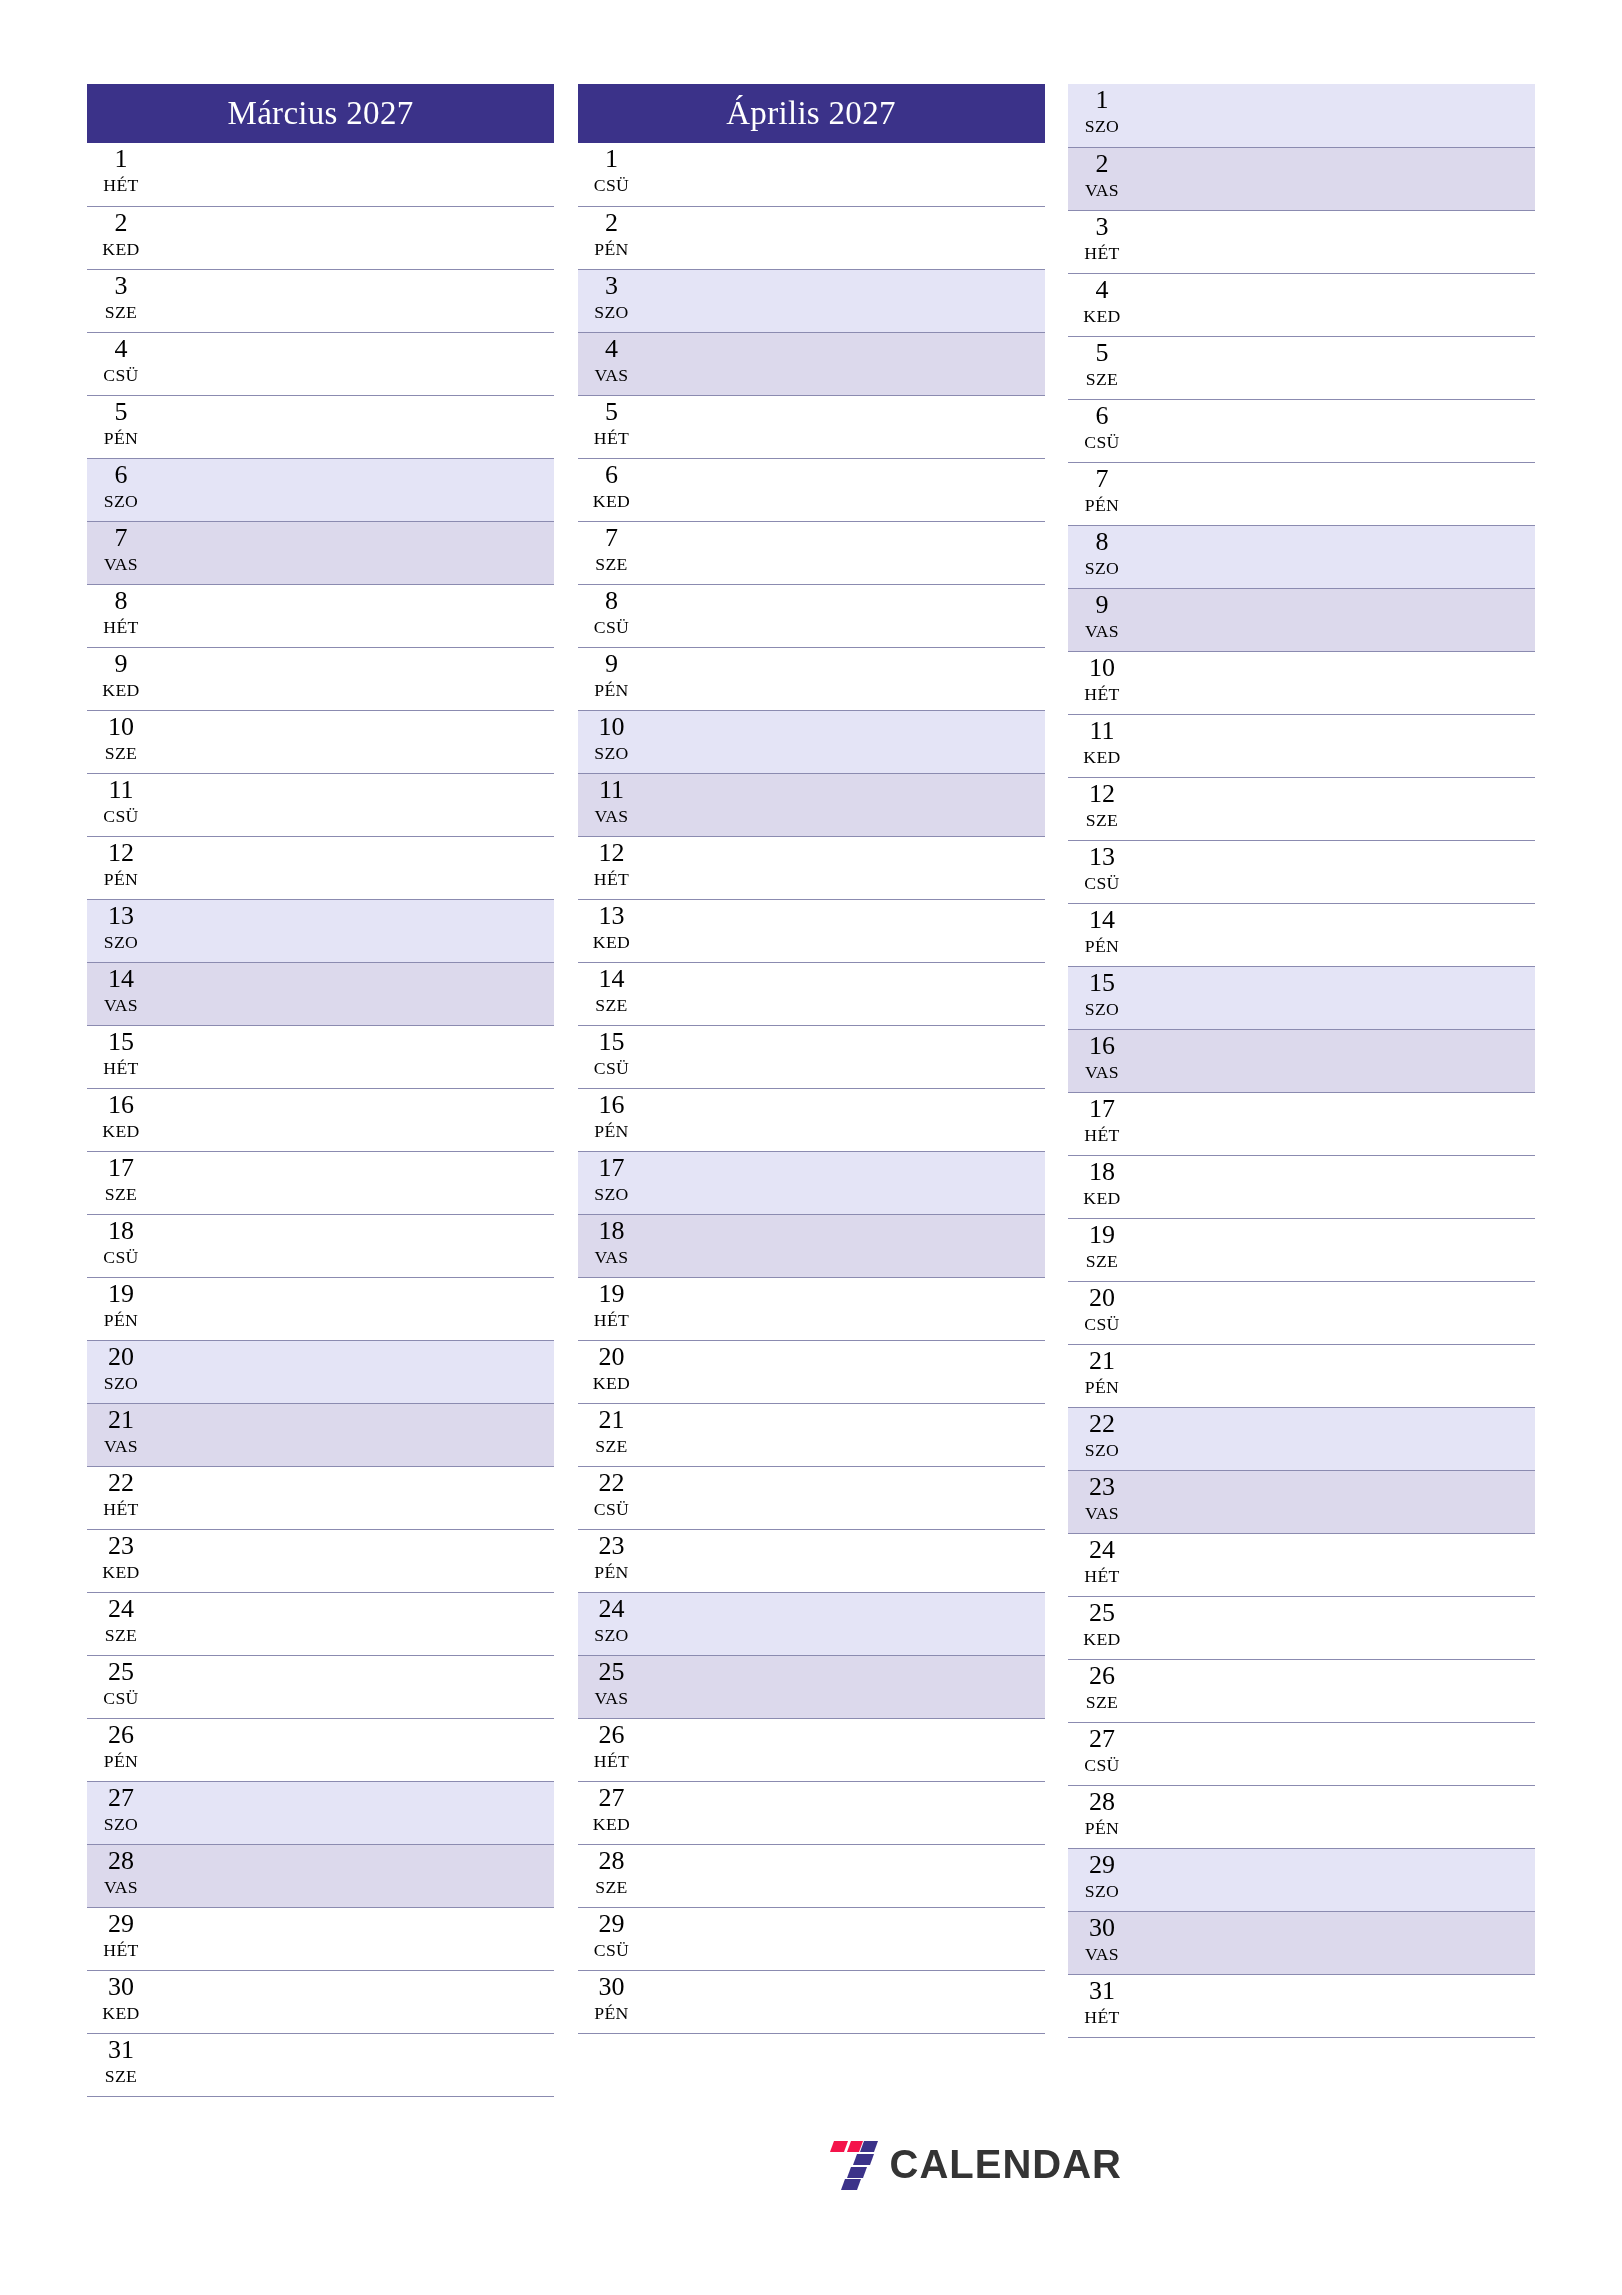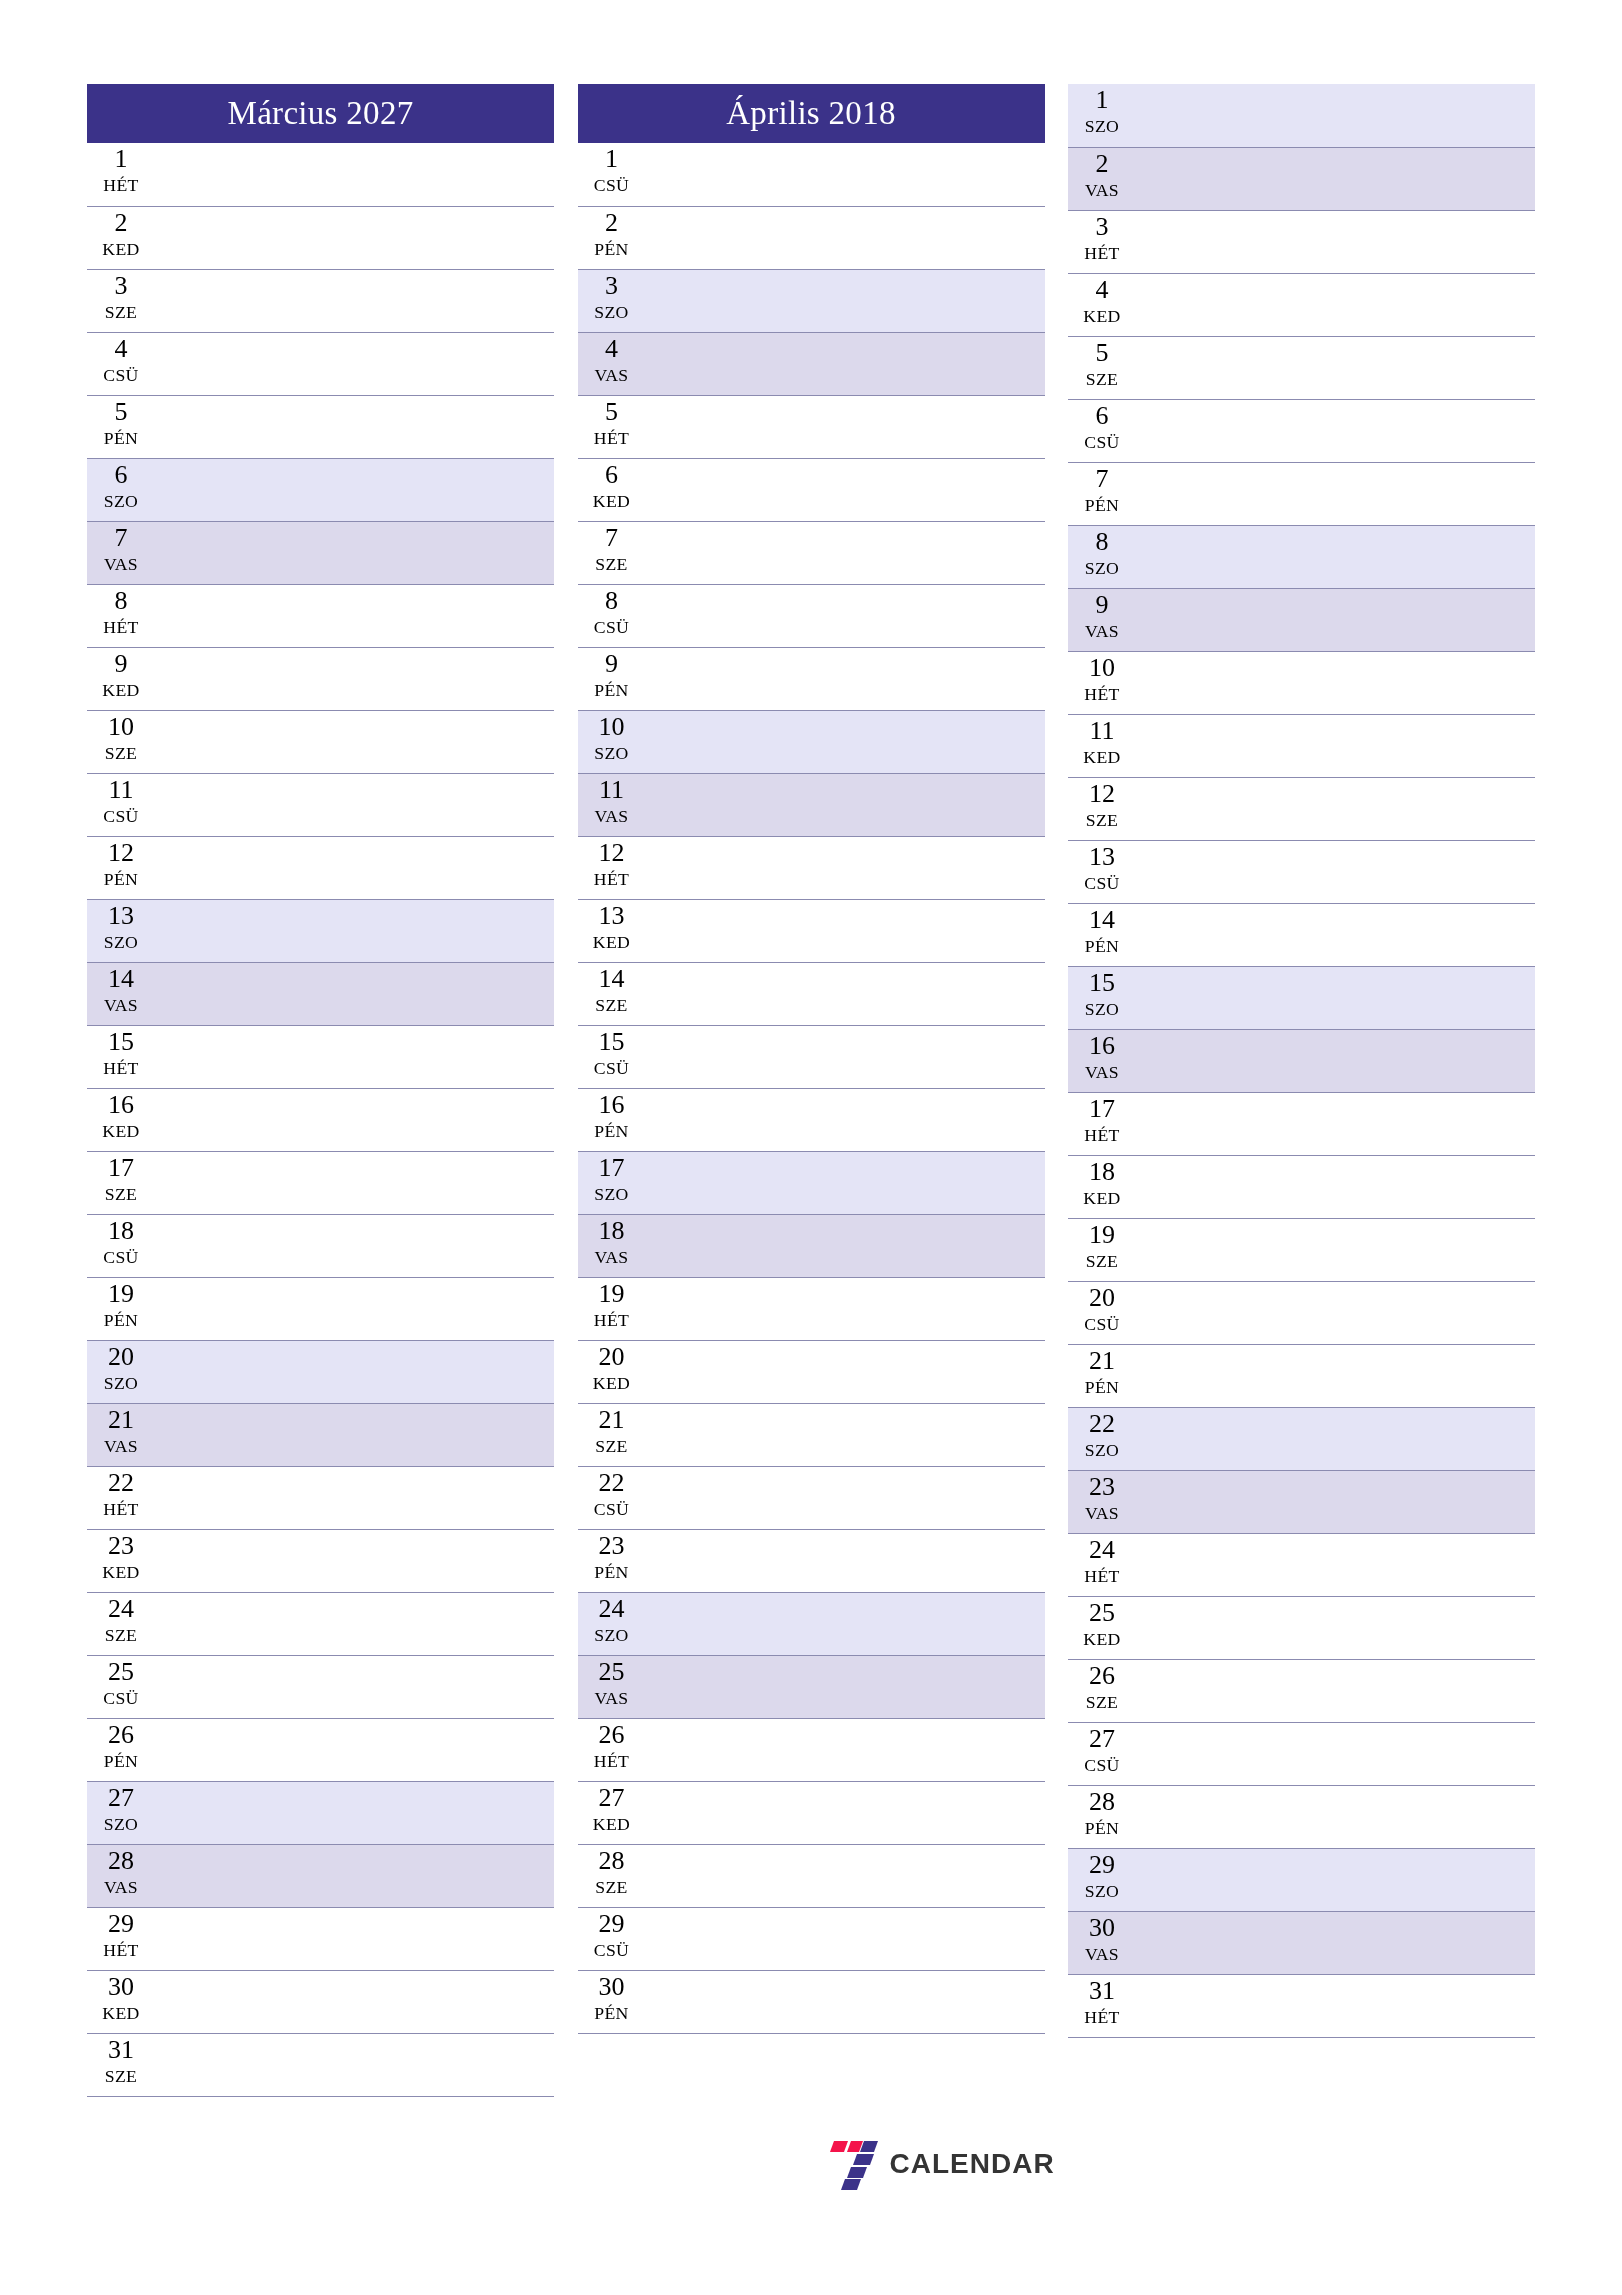--- a/index.html
+++ b/index.html
@@ -123,21 +123,21 @@
   }
   .lm1 { left: 1.3px;  top: 2.6px;  width: 14.4px; height: 11px; background: #f4134a; }
   .lm2 { left: 17.7px; top: 2.6px;  width: 11.8px; height: 11px; background: #f4134a; }
   .lm3 { left: 31px; top: 2.6px;  width: 14.4px; height: 11px; background: #3b3289; }
   .lm4 { left: 23.6px; top: 15.7px; width: 17px; height: 11px; background: #3b3289; }
   .lm5 { left: 17.7px; top: 29px; width: 16.4px; height: 11px; background: #3b3289; }
   .lm6 { left: 11.8px; top: 41px; width: 16.4px; height: 11px; background: #3b3289; }
   .logo-text {
     font-family: "Liberation Sans", "DejaVu Sans", sans-serif;
     font-weight: bold;
-    font-size: 28px;
+    font-size: 40px;
     letter-spacing: 1px;
     color: #343434;
     line-height: 1;
   }
 </style>
 </head>
 <body>
 
 <div class="page">
 
@@ -267,21 +267,21 @@
             <span class="day-abbr">KED</span>
           </div>
           <div class="day-row">
             <span class="day-num">31</span>
             <span class="day-abbr">SZE</span>
           </div>
         </div>
     </div>
 
     <div class="month-col">
-      <div class="month-header">Április 2018</div>
+      <div class="month-header">Április 2027</div>
       <div class="days">
           <div class="day-row">
             <span class="day-num">1</span>
             <span class="day-abbr">CSÜ</span>
           </div>
           <div class="day-row">
             <span class="day-num">2</span>
             <span class="day-abbr">PÉN</span>
           </div>
           <div class="day-row sat">

